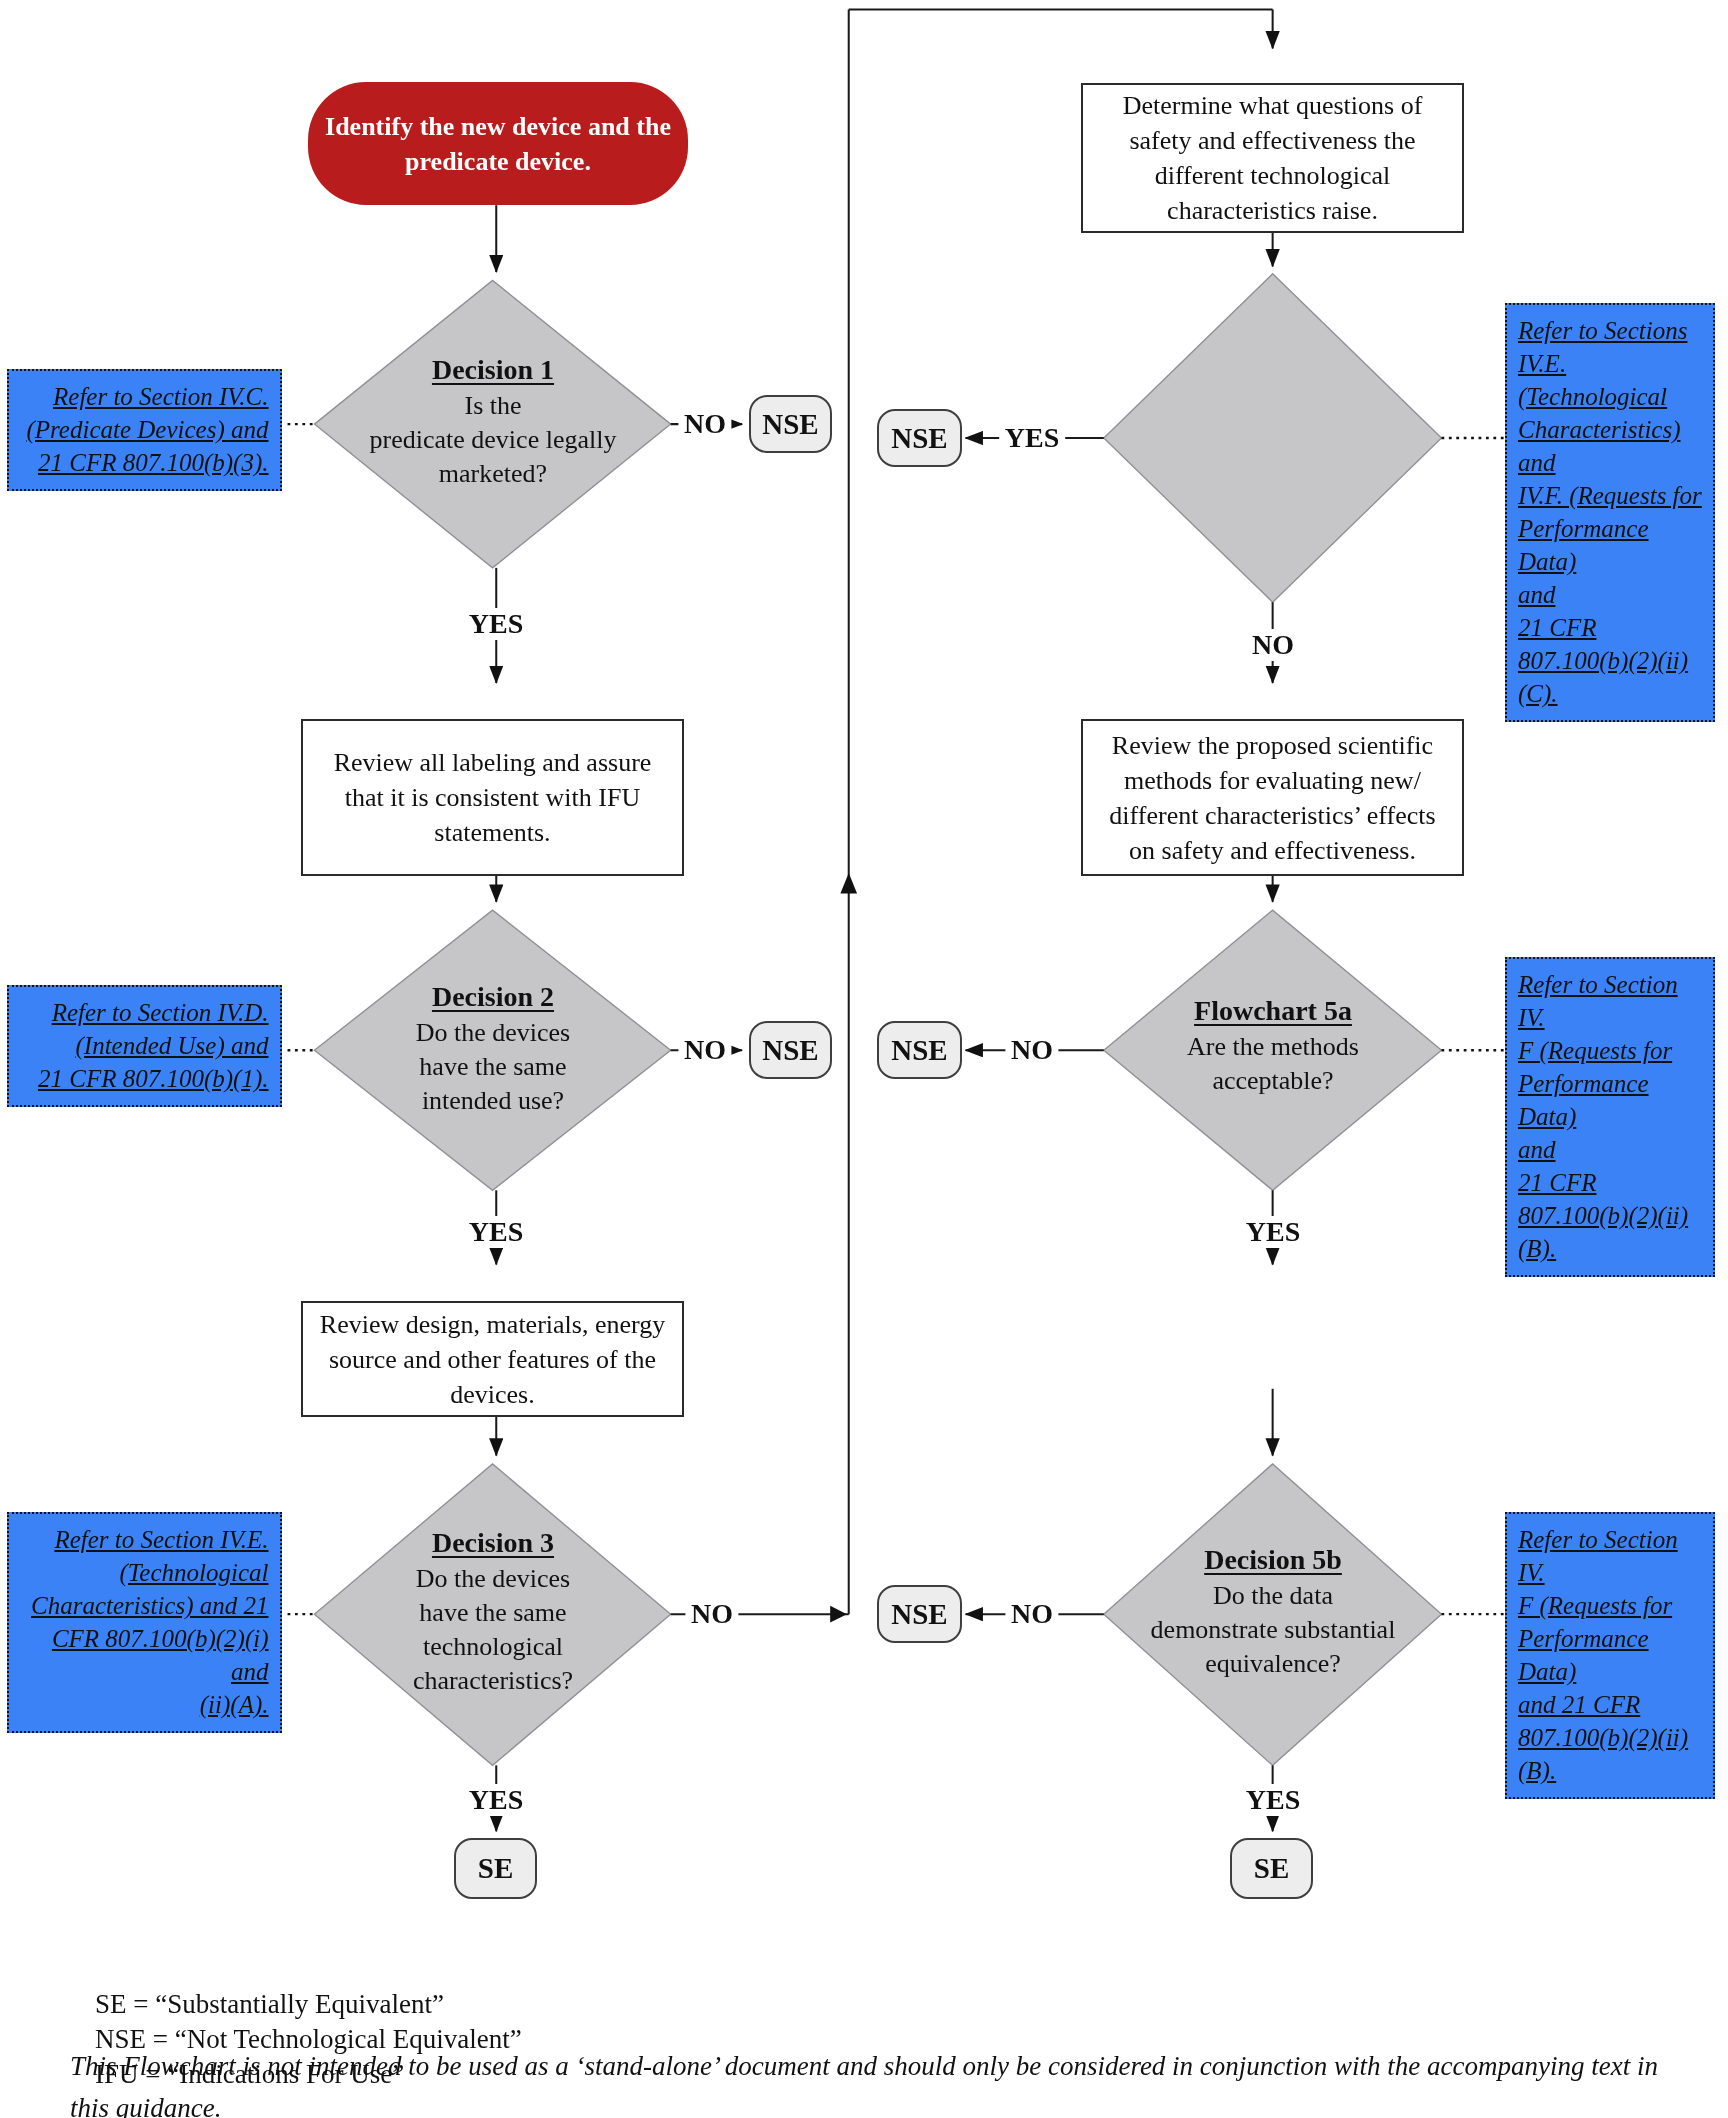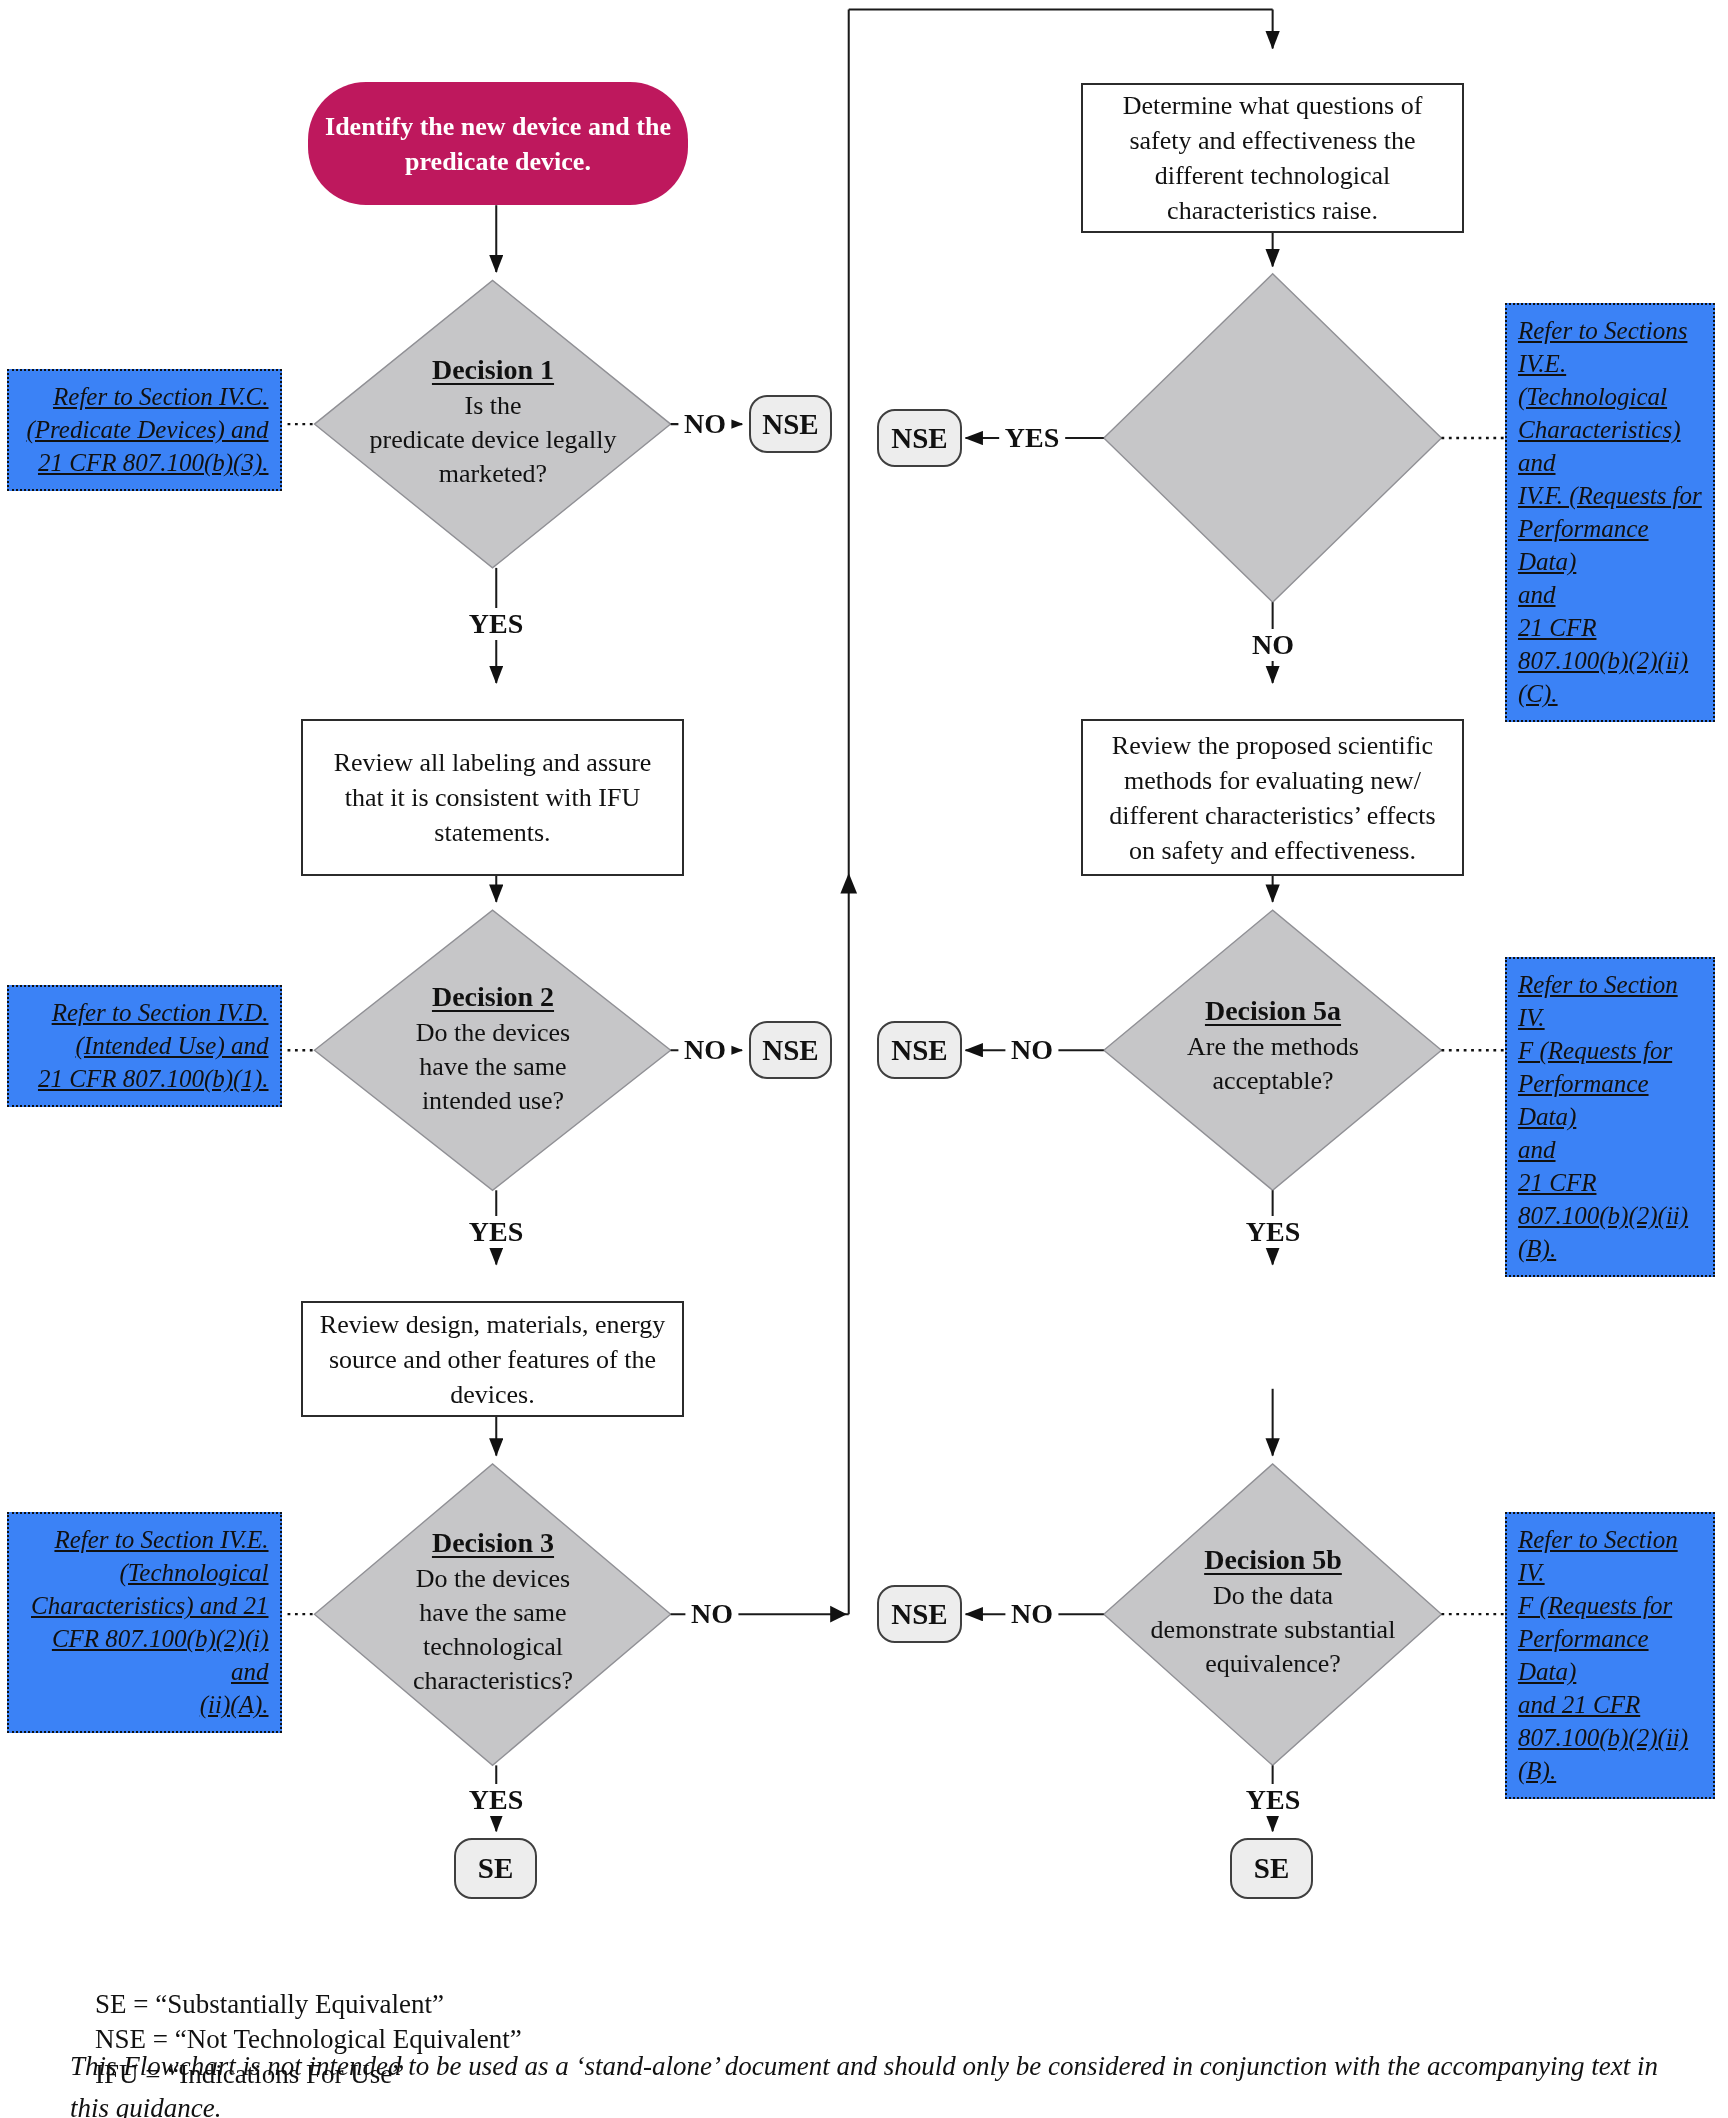--- a/index.html
+++ b/index.html
@@ -1,20 +1,20 @@
 <!DOCTYPE html>
 <html style="font-size:15px"><head>
 <meta charset="utf-8">
 <style>
   html,body{margin:0;padding:0;background:#fff;}
   #canvas{position:relative;width:1729px;height:2119px;background:#ffffff;overflow:hidden;
           font-family:"Liberation Serif","DejaVu Serif",serif;color:#111;}
   #wires{position:absolute;left:0;top:0;z-index:1;}
   .abs{position:absolute;box-sizing:border-box;z-index:2;}
-  .start{background:#be185d;color:#fff;font-weight:bold;font-size:26px;line-height:35px;
+  .start{background:#b91c1c;color:#fff;font-weight:bold;font-size:26px;line-height:35px;
          border-radius:58px;display:flex;align-items:center;justify-content:center;
          text-align:center;white-space:pre-line;}
   .box{background:#fff;border:2.3px solid #2b2b2b;display:flex;align-items:center;justify-content:center;
        text-align:center;font-size:26px;line-height:35px;white-space:pre-line;margin-top:28px;}
   .dtext{z-index:3;text-align:center;font-size:26px;line-height:34px;}
   .dtitle{display:block;font-weight:bold;font-size:28px;text-decoration:underline;
           text-decoration-thickness:2.3px;text-underline-offset:3.7px;margin-bottom:1.9px;}
   .dbody{white-space:pre-line;}
   .pill{background:#ededed;border:2.3px solid #3f3f3f;border-radius:18px;font-weight:bold;font-size:29px;
         display:flex;align-items:center;justify-content:center;z-index:4;}
@@ -93,21 +93,21 @@
 intended use?</span>
   </div>
   <div class="abs dtext" style="left:326px;top:1526px;width:334px;">
     <span class="dtitle">Decision 3</span>
     <span class="dbody">Do the devices
 have the same
 technological
 characteristics?</span>
   </div>
   <div class="abs dtext" style="left:1106px;top:994px;width:334px;">
-    <span class="dtitle">Decision 5a</span>
+    <span class="dtitle">Flowchart 5a</span>
     <span class="dbody">Are the methods
 acceptable?</span>
   </div>
   <div class="abs dtext" style="left:1106px;top:1543px;width:334px;">
     <span class="dtitle">Decision 5b</span>
     <span class="dbody">Do the data
 demonstrate substantial
 equivalence?</span>
   </div>
 

